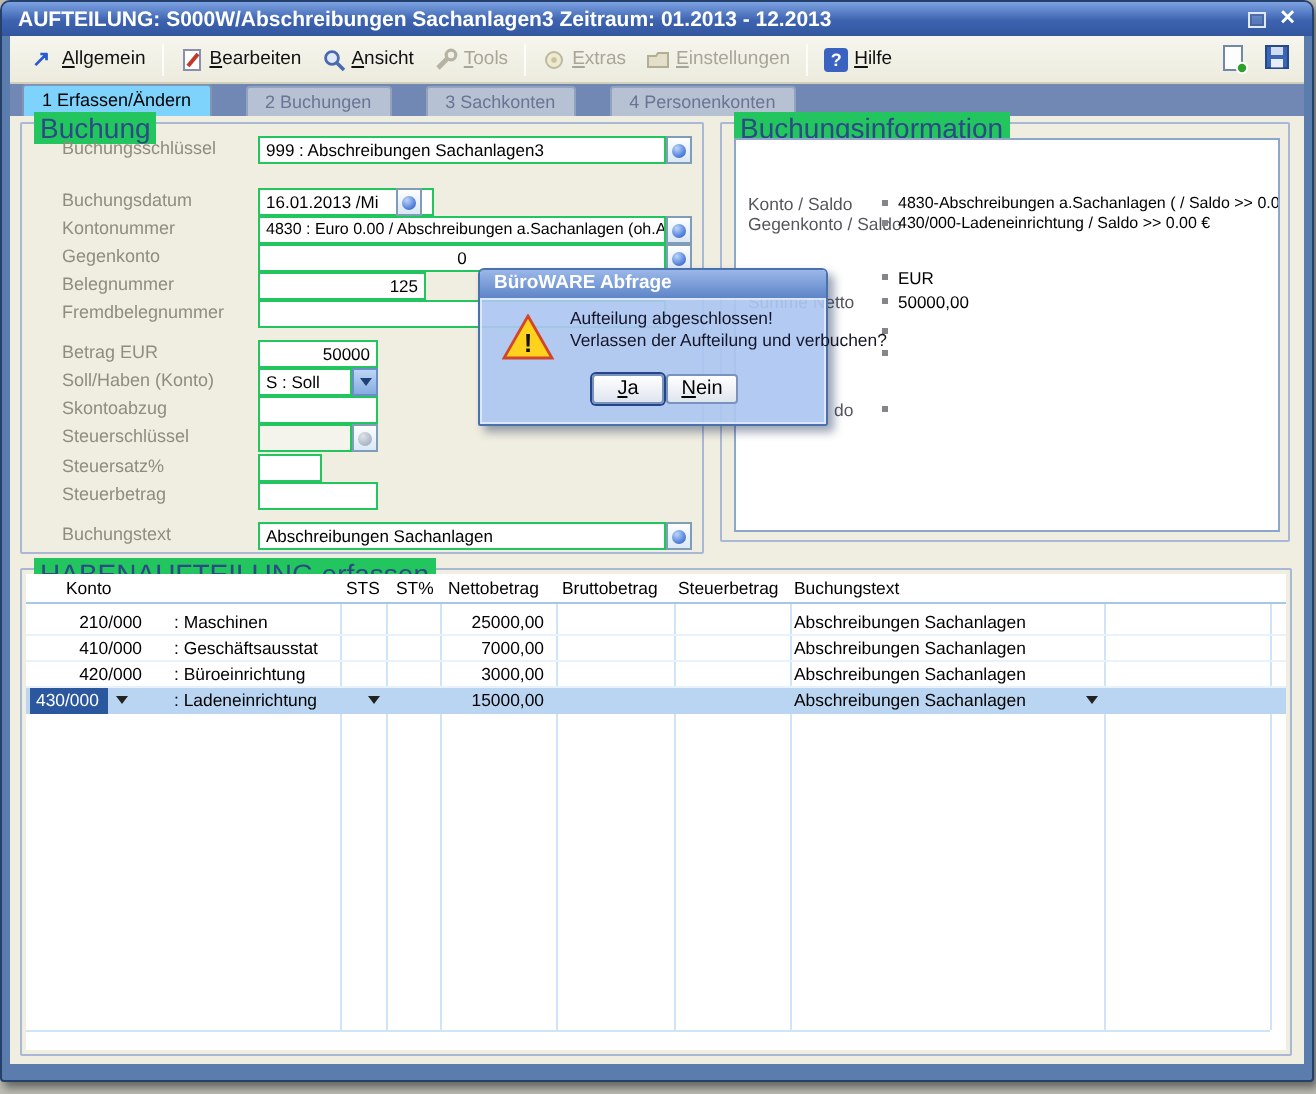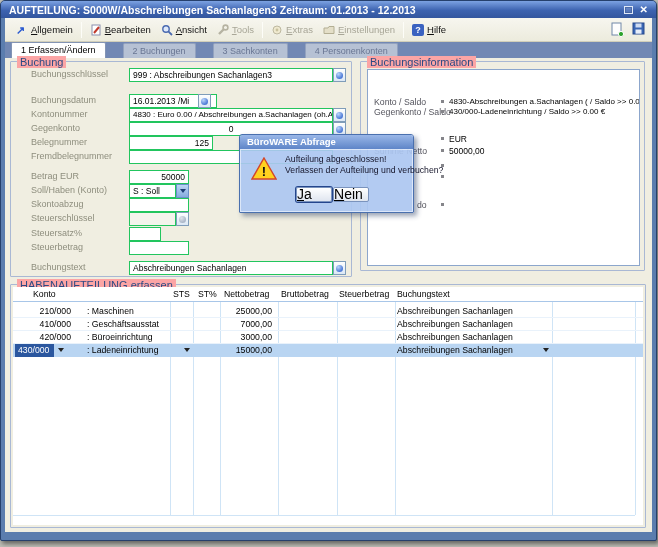--- a/index.html
+++ b/index.html
@@ -50,28 +50,28 @@
   .tb-right { position:absolute; right:8px; top:4px; display:flex; gap:9px; }
   
   .tabstrip {
     position:absolute; left:0; right:0; top:24px; height:16px;
     background:#7288b4; display:flex; align-items:flex-end; padding-left:6px;
   }
   .tab {
     font-size:9px; padding:1px 9px 1px 9px; border:1px solid #93a2bf; border-bottom:none;
     border-radius:2px 2px 0 0; height:15px; line-height:12px; white-space:nowrap;
   }
-  .tab.active { background:#ffffff; color:#000; height:16px; line-height:13px; border-color:#8394b4; }
+  .tab.active { background:#7dd3fc; color:#000; height:16px; line-height:13px; border-color:#8394b4; }
   .tab.off { background:#b6c1d4; color:#697693; margin-left:17px; }
   
   .content { position:absolute; left:0; right:0; top:40px; bottom:0; background:#f0eee1; }
   .groupbox { position:absolute; border:1px solid #a9b8d4; border-radius:1px; }
   .gb-legend {
-    position:absolute; top:-6px; left:6px; background:#fca5a5; padding:0 3px;
-    color:#2c4a84; font-size:11px; white-space:nowrap;
+    position:absolute; top:-6px; left:6px; background:#22c55e; padding:0 3px;
+    color:#2c4a84; font-size:14px; white-space:nowrap;
   }
   
   .frow { position:absolute; left:0; right:0; height:14px; }
   .flabel { position:absolute; left:20px; top:1px; color:#8e8e7e; font-size:9px; white-space:nowrap; }
   .fbox {
     position:absolute; top:0; height:14px; background:#fff; border:1px solid #22c55e;
     font-size:8.5px; line-height:12px; padding:0 3px; color:#000;
     white-space:nowrap; overflow:hidden;
   }
   .fbox.r { text-align:right; }
@@ -124,21 +124,21 @@
     position:absolute; left:0; right:0; top:14px; bottom:0;
     background:rgba(172,199,241,.92);
     box-shadow:inset 0 0 0 1px rgba(255,255,255,.55);
   }
   .dlg-msg { position:absolute; left:45px; top:5px; font-size:8.7px; color:#15152a; line-height:10.5px; white-space:nowrap; }
   .warn { position:absolute; left:11px; top:8px; }
   .dlg-btn {
     position:absolute; top:38px; width:36px; height:15px;
     background:linear-gradient(#ffffff,#dfe5ef);
     border:1px solid #7a93bd; border-radius:2px;
-    font-size:14px; line-height:13px; color:#000;
+    font-size:10px; text-align:center; line-height:13px; color:#000;
   }
   .dlg-btn::first-letter { text-decoration:underline; }
   .dlg-btn.focus { box-shadow:0 0 0 1px #24458c; }
 </style>
 </head>
 <body>
 
 <div class="window">
 
   <div class="titlebar">

